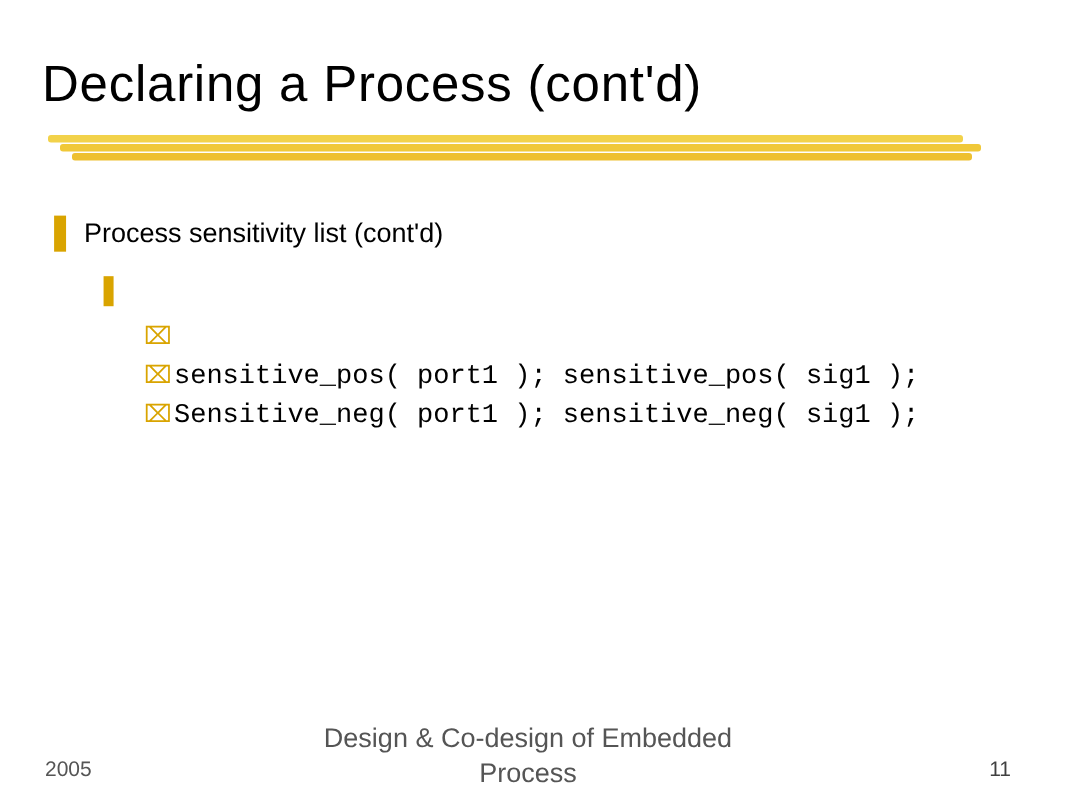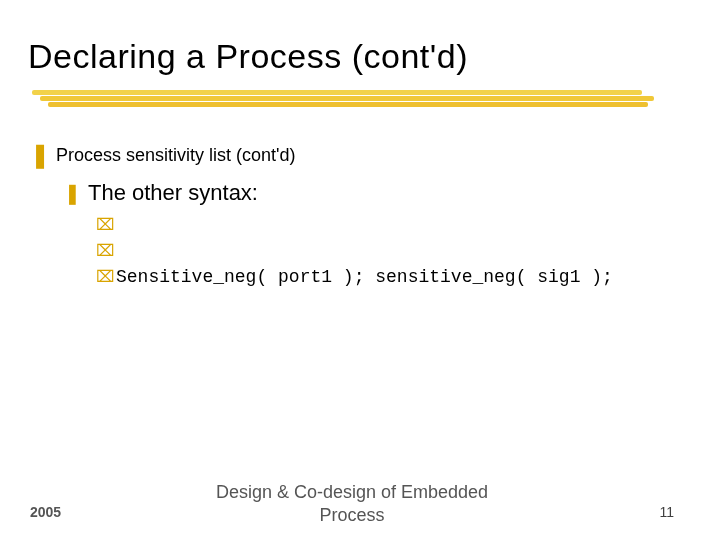--- a/index.html
+++ b/index.html
@@ -115,21 +115,20 @@
     color: #000;
     white-space: pre;
   }
 
   .footer-left {
     position: absolute;
     left: 30px;
     bottom: 20px;
     font-size: 14px;
     color: #555;
-    font-weight: bold;
   }
   .footer-center {
     position: absolute;
     left: 0;
     right: 0;
     bottom: 14px;
     text-align: center;
     font-size: 18px;
     color: #555;
     line-height: 1.25;
@@ -159,29 +158,29 @@
 
   <div class="body">
 
     <div class="lvl1">
       <div class="bullet">❚</div>
       <div class="text">Process sensitivity list (cont'd)</div>
     </div>
 
     <div class="lvl2">
       <div class="bullet">❚</div>
-      <div class="text">The other syntax:</div>
     </div>
 
     <div class="lvl3">
       <div class="bullet">⌧</div>
     </div>
 
     <div class="lvl3">
       <div class="bullet">⌧</div>
+      <div class="text">sensitive_pos( port1 ); sensitive_pos( sig1 );</div>
     </div>
 
     <div class="lvl3">
       <div class="bullet">⌧</div>
       <div class="text">Sensitive_neg( port1 ); sensitive_neg( sig1 );</div>
     </div>
 
   </div>
 
   <div class="footer-left">2005</div>

